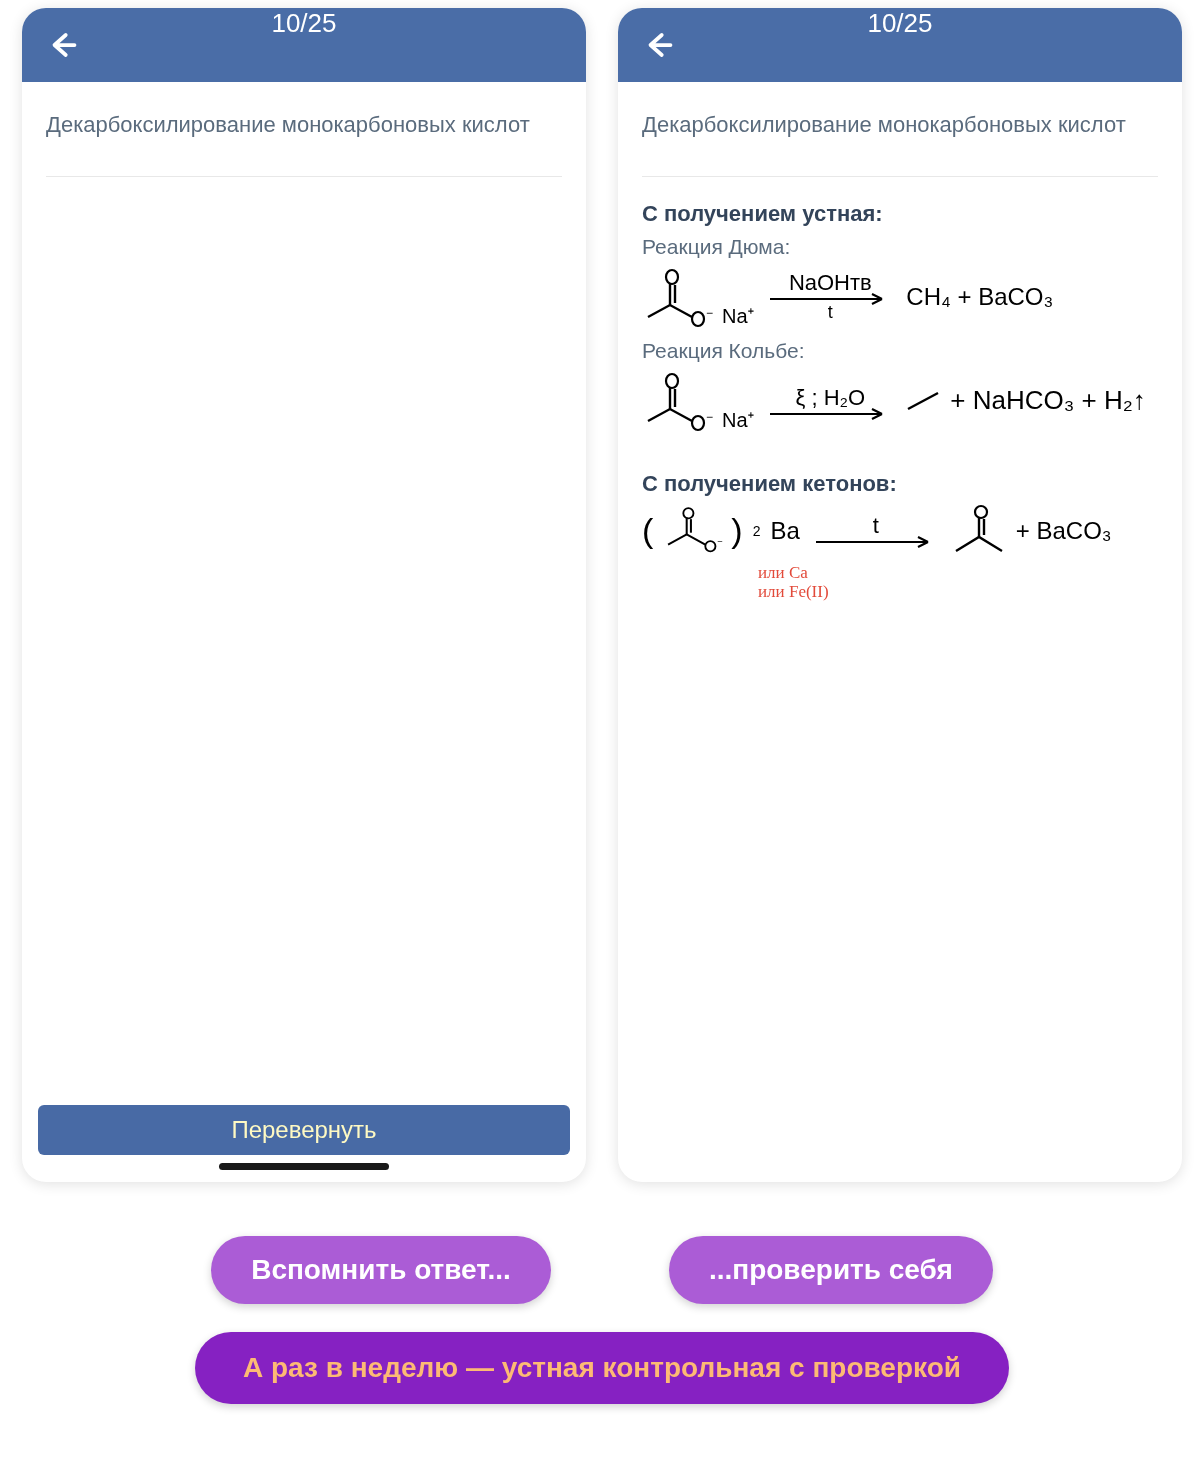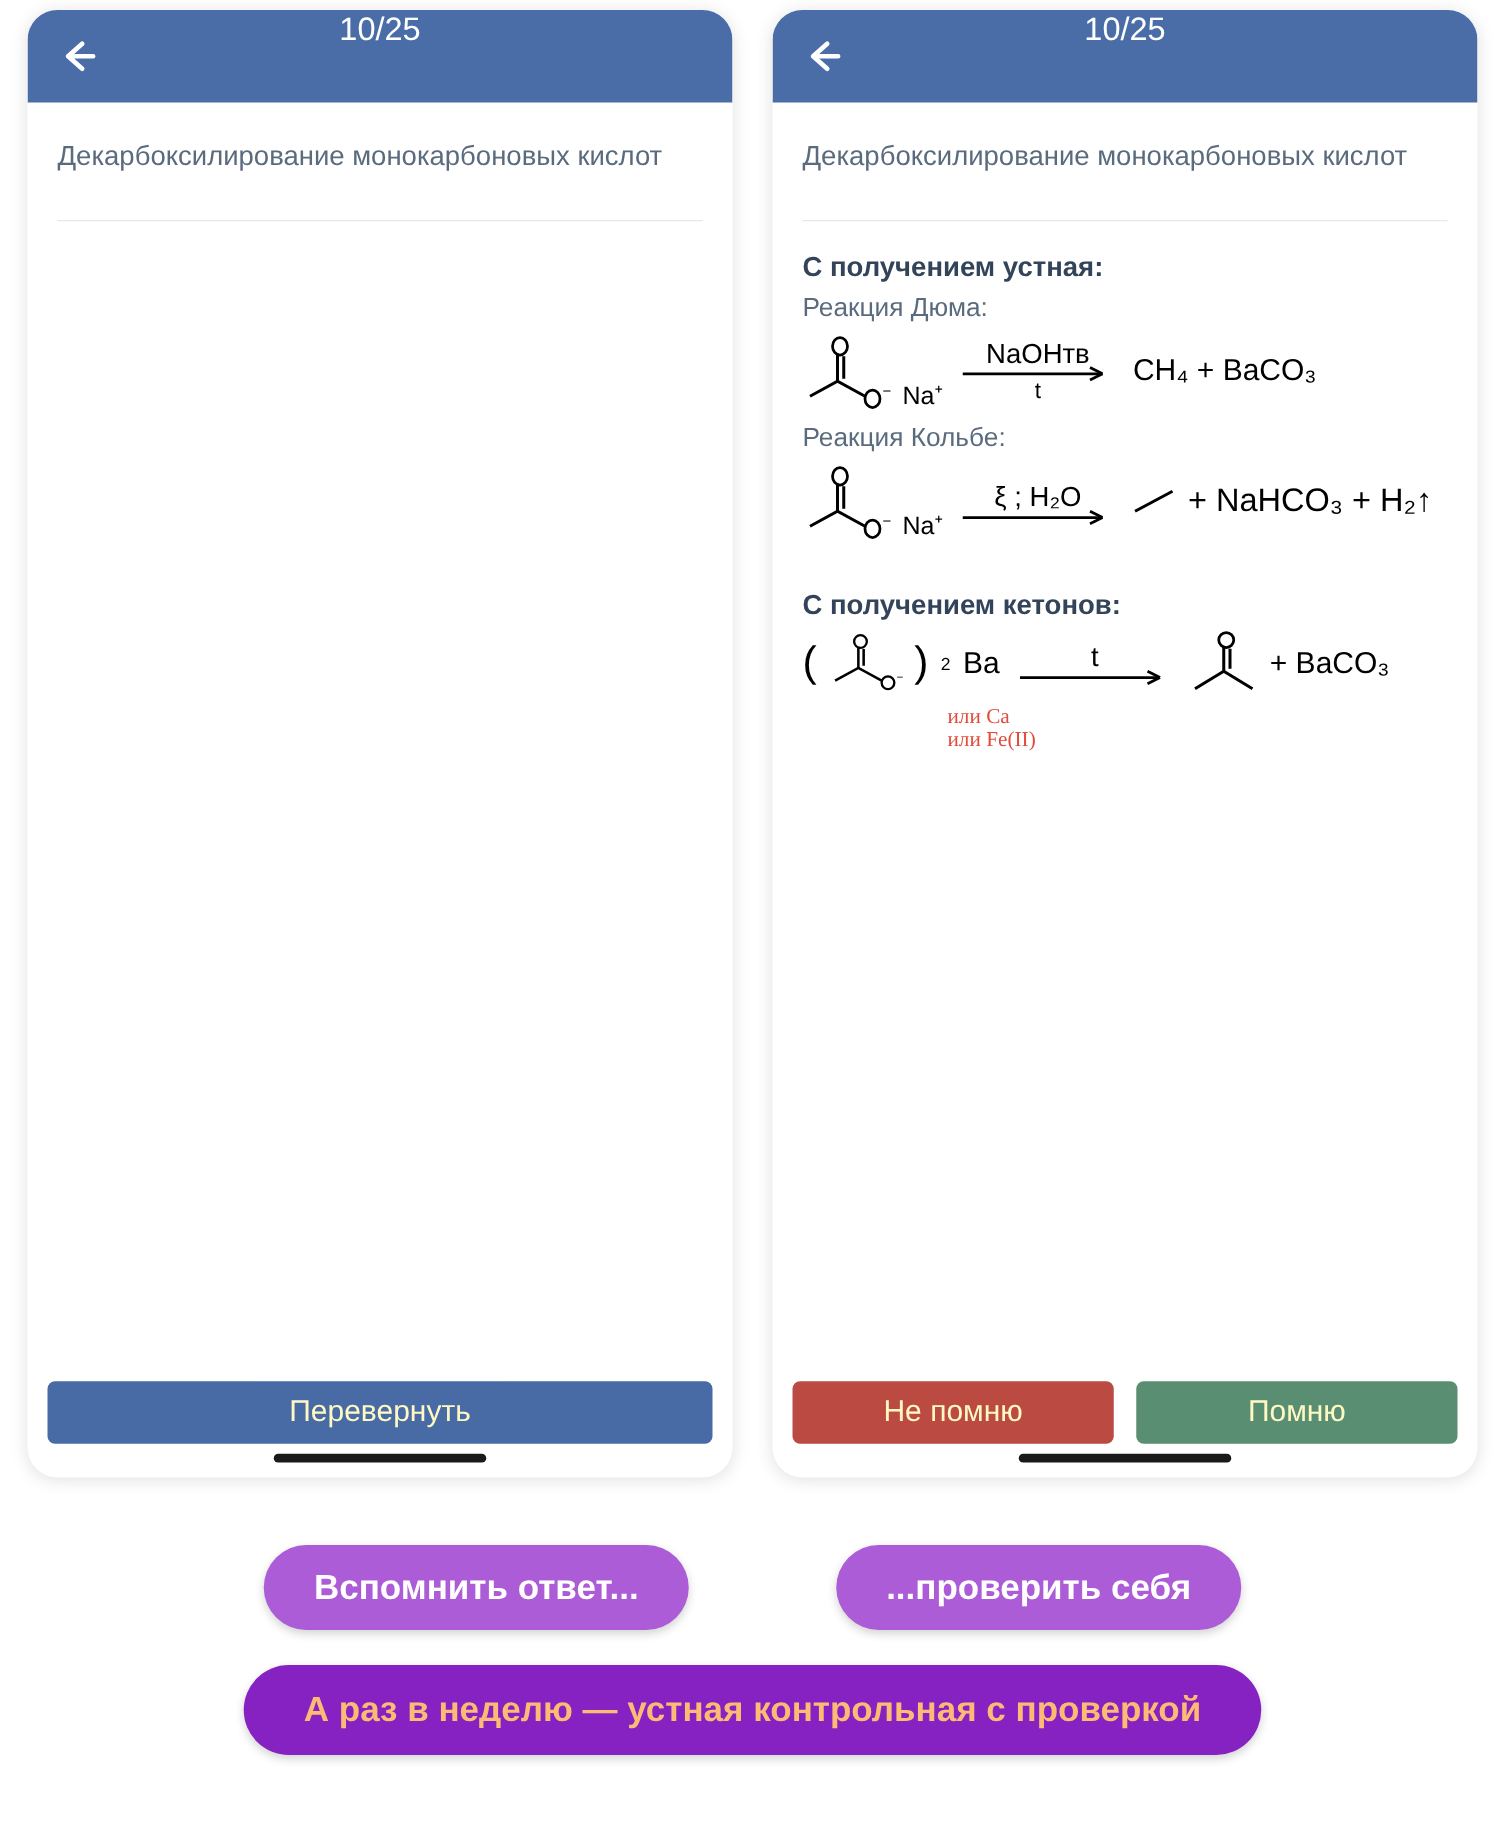--- a/index.html
+++ b/index.html
@@ -344,27 +344,20 @@
             </svg>
             <span> + BaCO₃</span>
           </div>
           <div class="note-red" style="white-space:pre-line;">или Ca
 или Fe(II)</div>
         </div>
 
       </div>
     </div>
 
-    <div class="footer">
-      <div class="btn-row">
-        <button class="btn btn-red">Не помню</button>
-        <button class="btn btn-green">Помню</button>
-      </div>
-      <div class="home-indicator"></div>
-    </div>
   </div>
 
 </div>
 
 <div class="pills-row">
   <div class="pill">Вспомнить ответ...</div>
   <div class="pill">...проверить себя</div>
 </div>
 <div class="pill-wide">А раз в неделю — устная контрольная с проверкой</div>
 

